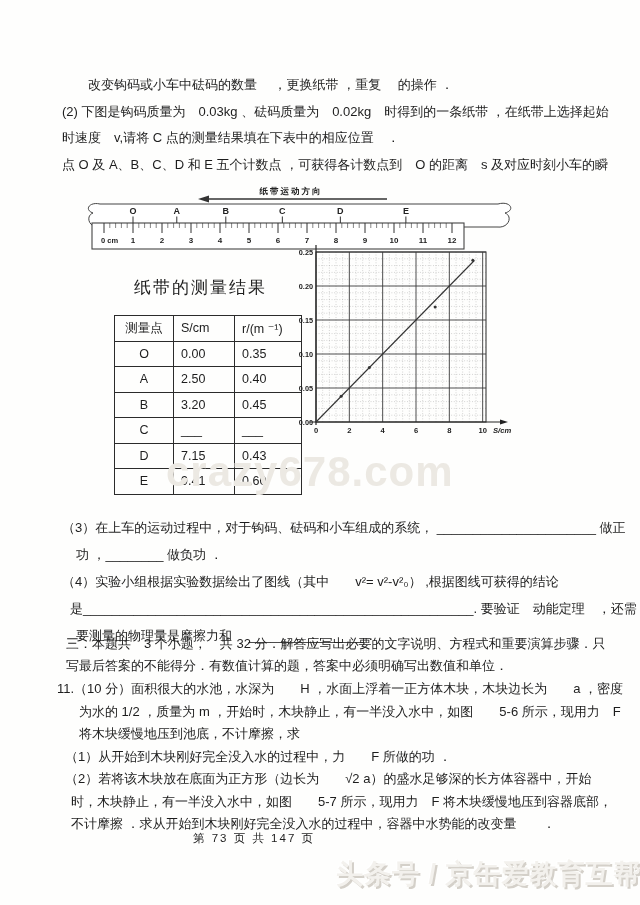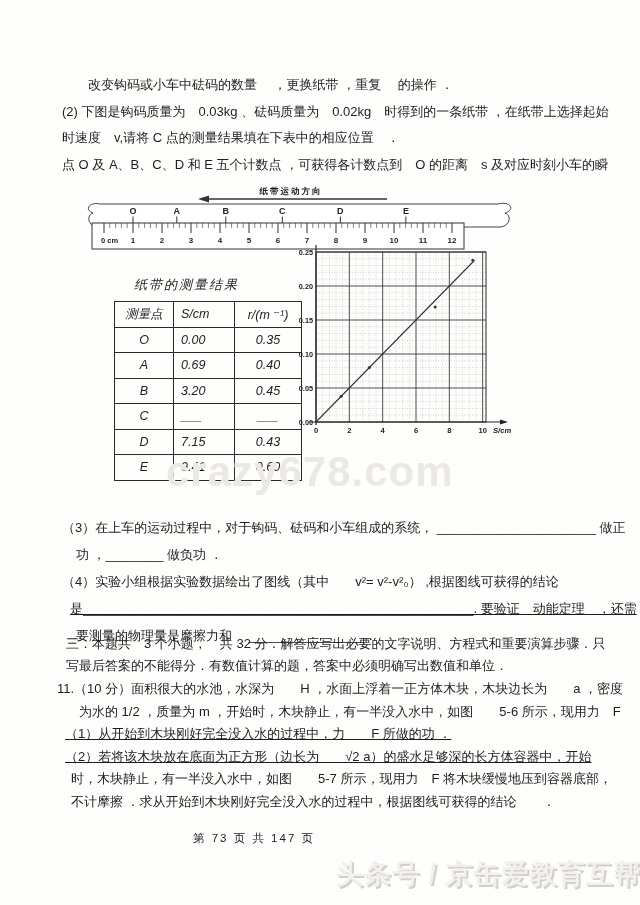--- a/index.html
+++ b/index.html
@@ -8,32 +8,32 @@
     font-family:"Liberation Sans","DejaVu Sans",sans-serif;color:#1d1d1d;
     overflow:hidden;
   }
   .para{position:absolute;font-size:13px;}
   .para .line{white-space:pre;}
   .intro{left:62px;top:72px;width:560px;line-height:26.5px;}
   .indent1{padding-left:26px;}
   .q34{left:62px;top:514px;width:560px;line-height:27px;}
   .pl1{padding-left:14px;}
   .pl2{padding-left:22px;}
-  .pl3{padding-left:8px;text-decoration:underline;}
+  .pl3{padding-left:8px;}
   .sec3{left:66px;top:633px;width:566px;line-height:22px;}
   .q11{left:57px;top:678px;width:566px;line-height:22.5px;}
   .table-sec{position:absolute;left:114px;top:276px;}
-  .table-title{font-size:13px;margin:0 0 7px 20px;letter-spacing:2px;font-style:italic;}
-  table{border-collapse:collapse;font-style:italic;}
+  .table-title{font-size:17px;margin:0 0 16px 20px;letter-spacing:2px;}
+  table{border-collapse:collapse;}
   th,td{border:1.6px solid #2b2b2b;font-size:12.5px;font-weight:normal;height:24.5px;padding:0 7px;}
   th{text-align:left;}
   td.c0,th.c0{text-align:center;width:44px;}
   td,th{min-width:44px;}
   td.c1,th.c1{width:46px;text-align:left;}
-  td.c2,th.c2{width:52px;text-align:center;}
+  td.c2,th.c2{width:52px;text-align:left;}
   #tape-svg{position:absolute;left:84px;top:185px;}
   #chart-svg{position:absolute;left:296px;top:242px;}
   svg text{font-family:"Liberation Sans","DejaVu Sans",sans-serif;fill:#222;}
   .footer{position:absolute;top:831px;left:0;width:508px;text-align:center;font-size:11.5px;letter-spacing:2px;}
   .wm-mid{
     position:absolute;left:166px;top:448px;font-size:42px;font-weight:bold;
     color:#ecr;color:#ece9e3;letter-spacing:1px;
   }
   .wm-bottom{
     position:absolute;left:336px;top:856px;font-size:27px;font-weight:bold;
@@ -158,21 +158,21 @@
           </tr>
         </thead>
         <tbody>
           <tr>
             <td class="c0">O</td>
             <td class="c1">0.00</td>
             <td class="c2">0.35</td>
           </tr>
           <tr>
             <td class="c0">A</td>
-            <td class="c1">0.69</td>
+            <td class="c1">2.50</td>
             <td class="c2">0.40</td>
           </tr>
           <tr>
             <td class="c0">B</td>
             <td class="c1">3.20</td>
             <td class="c2">0.45</td>
           </tr>
           <tr>
             <td class="c0">C</td>
             <td class="c1">___</td>
@@ -278,23 +278,24 @@
   </div>
 
   <div class="para sec3">
     <div class="line">三．本题共　3 个小题，　共 32 分．解答应写出必要的文字说明、方程式和重要演算步骤．只</div>
     <div class="line">写最后答案的不能得分．有数值计算的题，答案中必须明确写出数值和单位．</div>
   </div>
 
   <div class="para q11">
     <div class="line">11.（10 分）面积很大的水池，水深为　　H ，水面上浮着一正方体木块，木块边长为　　a ，密度</div>
     <div class="line pl2">为水的 1/2 ，质量为 m ，开始时，木块静止，有一半没入水中，如图　　5-6 所示，现用力　F</div>
+    <div class="line pl2">将木块缓慢地压到池底，不计摩擦，求</div>
     <div class="line pl3">（1）从开始到木块刚好完全没入水的过程中，力　　F 所做的功 ．</div>
     <div class="line pl3">（2）若将该木块放在底面为正方形（边长为　　√2 a）的盛水足够深的长方体容器中，开始</div>
     <div class="line pl1">时，木块静止，有一半没入水中，如图　　5-7 所示，现用力　F 将木块缓慢地压到容器底部，</div>
-    <div class="line pl1">不计摩擦 ．求从开始到木块刚好完全没入水的过程中，根据图线可获得的结论　　．</div>
+    <div class="line pl1">不计摩擦 ．求从开始到木块刚好完全没入水的过程中，容器中水势能的改变量　　．</div>
   </div>
 
   <div class="footer">第 73 页 共 147 页</div>
 
   <div class="wm-bottom">头条号 / 京缶爱教育互帮互助</div>
 
 </div>
 
 </body></html>

